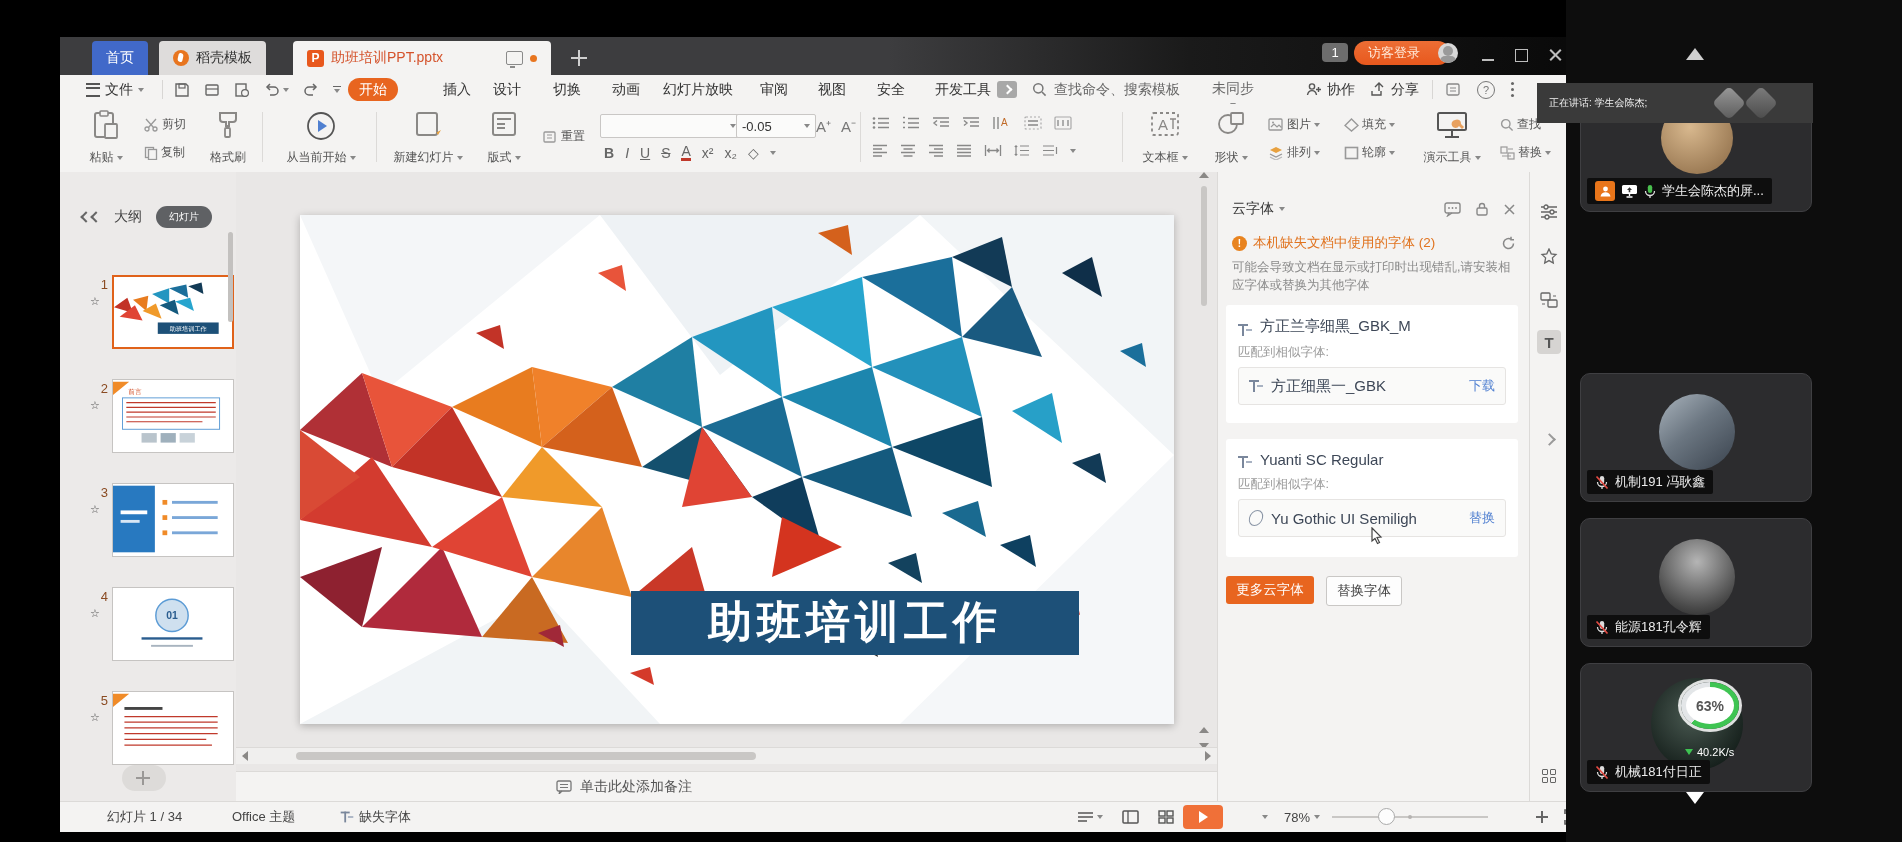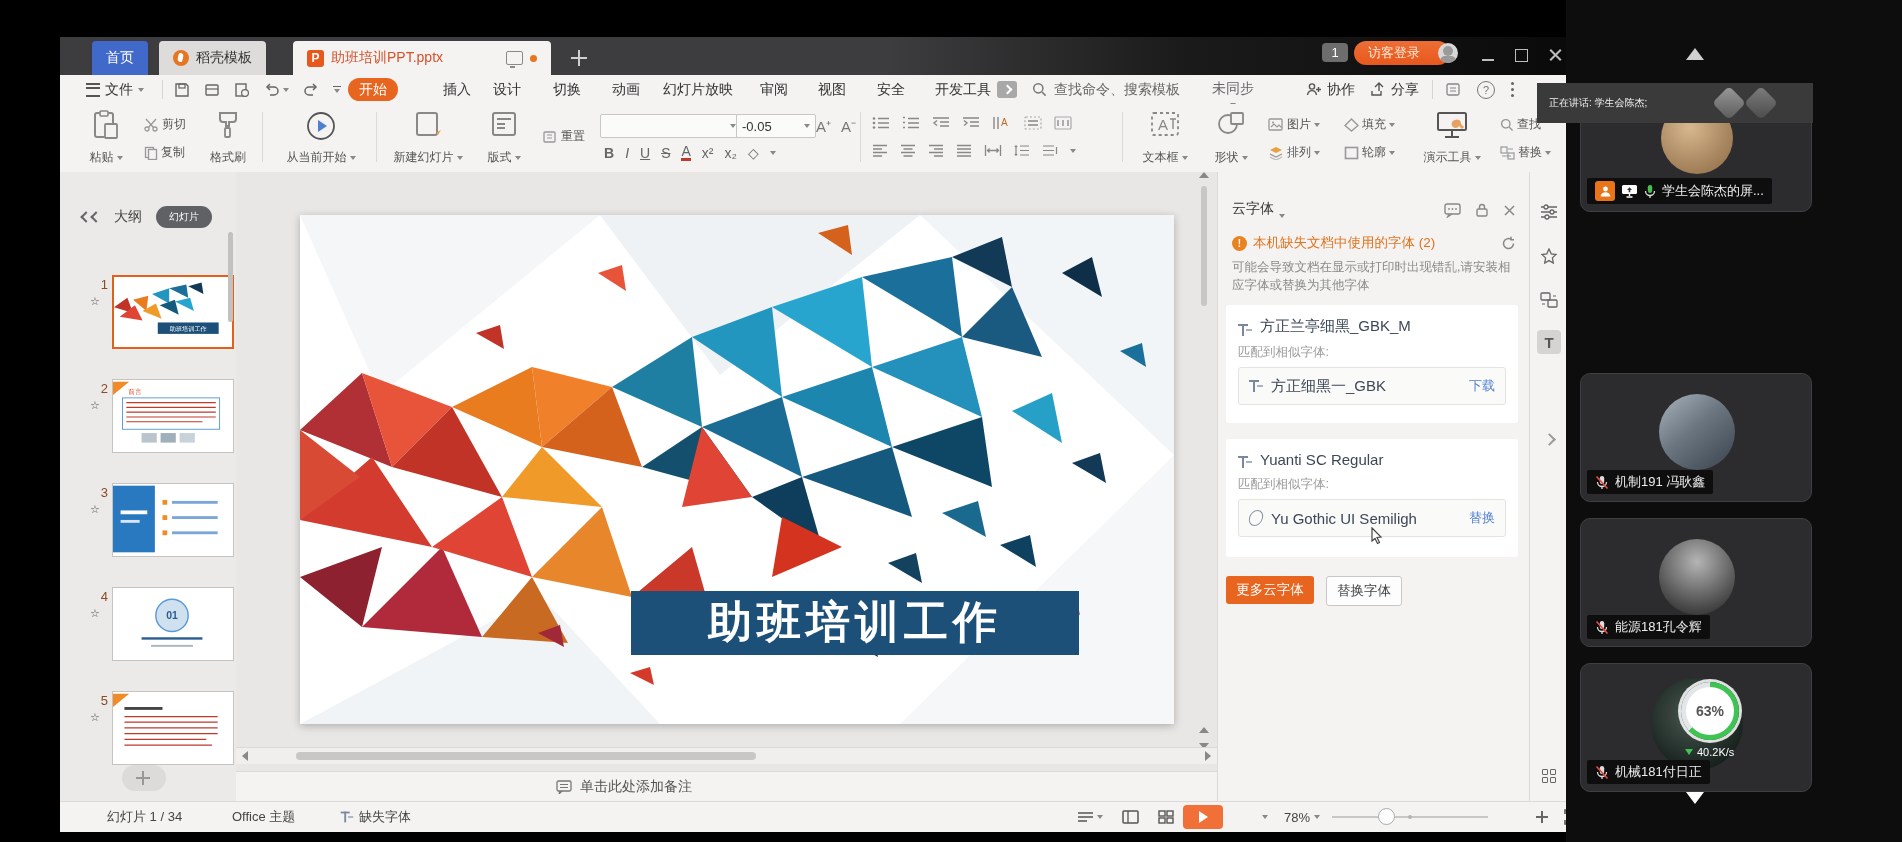--- a/index.html
+++ b/index.html
@@ -86,21 +86,21 @@
   .tri-l{border-top:5px solid transparent;border-bottom:5px solid transparent;border-right:6px solid #8a8886;}
   .tri-r{border-top:5px solid transparent;border-bottom:5px solid transparent;border-left:6px solid #8a8886;}
   .tri-u{border-left:5px solid transparent;border-right:5px solid transparent;border-bottom:6px solid #8a8886;}
   .tri-d{border-left:5px solid transparent;border-right:5px solid transparent;border-top:6px solid #8a8886;}
   .vscroll{position:absolute;right:8px;top:0;width:10px;height:540px;}
   .vs-thumb{position:absolute;left:2px;top:14px;width:6px;height:120px;background:#c9c7c5;border-radius:3px;}
   .pagebtns{position:absolute;right:5px;bottom:52px;width:16px;display:flex;flex-direction:column;gap:10px;align-items:center;}
   .notesbar{position:absolute;left:0;bottom:0;width:100%;height:30px;background:#f4f3f2;border-top:1px solid #dcdad8;display:flex;align-items:center;gap:8px;padding-left:320px;box-sizing:border-box;font-size:14px;color:#555;}
   
   .fpanel{position:absolute;left:1157px;top:0;width:312px;height:100%;background:#f4f3f2;border-left:1px solid #dcdad8;box-sizing:border-box;padding:0 14px;}
-  .fp-head{position:absolute;left:14px;top:28px;width:284px;display:flex;align-items:flex-end;font-size:14px;color:#333;}
+  .fp-head{position:absolute;left:14px;top:28px;width:284px;display:flex;align-items:center;font-size:14px;color:#333;}
   .fp-icons{margin-left:auto;display:flex;gap:14px;align-items:center;}
   .fp-warn{position:absolute;left:14px;top:62px;width:284px;display:flex;gap:6px;align-items:center;font-size:13.5px;color:#e0731f;}
   .info-i{width:15px;height:15px;border-radius:50%;background:#e8831f;color:#fff;font-size:10px;display:flex;align-items:center;justify-content:center;flex:0 0 auto;font-weight:bold;}
   .fp-desc{position:absolute;left:14px;top:86px;width:280px;font-size:12.5px;line-height:18px;color:#8a8a8a;}
   .fcard{position:absolute;left:8px;width:292px;height:118px;background:#fff;border-radius:3px;box-sizing:border-box;padding:12px 12px 10px;}
   .fc-name{display:flex;align-items:flex-end;gap:8px;font-size:15px;color:#3d4757;}
   .fc-match{font-size:12.5px;color:#9a9a9a;margin-top:8px;}
   .fc-box{margin-top:6px;height:36px;background:#fafaf9;border:1px solid #e6e4e2;border-radius:3px;display:flex;align-items:center;gap:8px;padding:0 10px;font-size:15px;color:#3d4757;}
   .fc-link{margin-left:auto;color:#4f7fd0;font-size:13px;}
   .tt{position:relative;width:14px;height:12px;flex:0 0 auto;}
@@ -130,21 +130,21 @@
   .pm:after{content:"";position:absolute;left:1px;top:6px;width:12px;height:2px;background:#666;}
   .pm.plus:before{content:"";position:absolute;left:6px;top:1px;width:2px;height:12px;background:#666;}
   
   .meet{position:absolute;left:1566px;top:0;width:336px;height:842px;background:#0d0d0d;}
   .tile{position:absolute;left:14px;width:232px;height:129px;background:#2c2c2e;border:1px solid #3f3f42;border-radius:10px;box-sizing:border-box;}
   .avatar{position:absolute;border-radius:50%;}
   .plabel{position:absolute;left:6px;bottom:7px;background:#0e0e0e;border-radius:2px;display:flex;align-items:center;gap:6px;padding:3px 8px;font-size:13px;color:#ececec;max-width:210px;white-space:nowrap;overflow:hidden;}
   .pbadge{width:20px;height:20px;background:#e8751a;border-radius:3px;display:flex;align-items:center;justify-content:center;flex:0 0 auto;}
   .uparrow{position:absolute;left:120px;top:48px;width:0;height:0;border-left:9px solid transparent;border-right:9px solid transparent;border-bottom:12px solid #cfcfcf;}
   .dnarrow{position:absolute;left:120px;top:792px;width:0;height:0;border-left:9px solid transparent;border-right:9px solid transparent;border-top:12px solid #fff;}
-  .ring{position:absolute;width:58px;height:58px;border-radius:50%;background:conic-gradient(#3ec452 0 227deg,#e3e6e8 227deg 360deg);box-shadow:0 0 0 3px rgba(255,255,255,.85);}
+  .ring{position:absolute;width:58px;height:47px;border-radius:50%;background:conic-gradient(#3ec452 0 227deg,#e3e6e8 227deg 360deg);box-shadow:0 0 0 3px rgba(255,255,255,.85);}
   .ring-in{position:absolute;inset:5px;background:#fff;border-radius:50%;display:flex;align-items:center;justify-content:center;font-size:14px;font-weight:bold;color:#555;}
   .speed{position:absolute;display:flex;align-items:center;gap:4px;font-size:11px;color:#fff;}
   .speed .tri-d{border-top-color:#3ec452;border-left-width:4px;border-right-width:4px;border-top-width:6px;}
   
   .banner{position:absolute;left:1537px;top:83px;width:276px;height:40px;background:#3a3a3a;color:#f0f0f0;font-size:10px;display:flex;align-items:center;padding:0 12px;box-sizing:border-box;}
   .bav{position:absolute;top:8px;width:24px;height:24px;border-radius:5px;transform:rotate(45deg);}
 </style>
 </head>
 <body>
 

